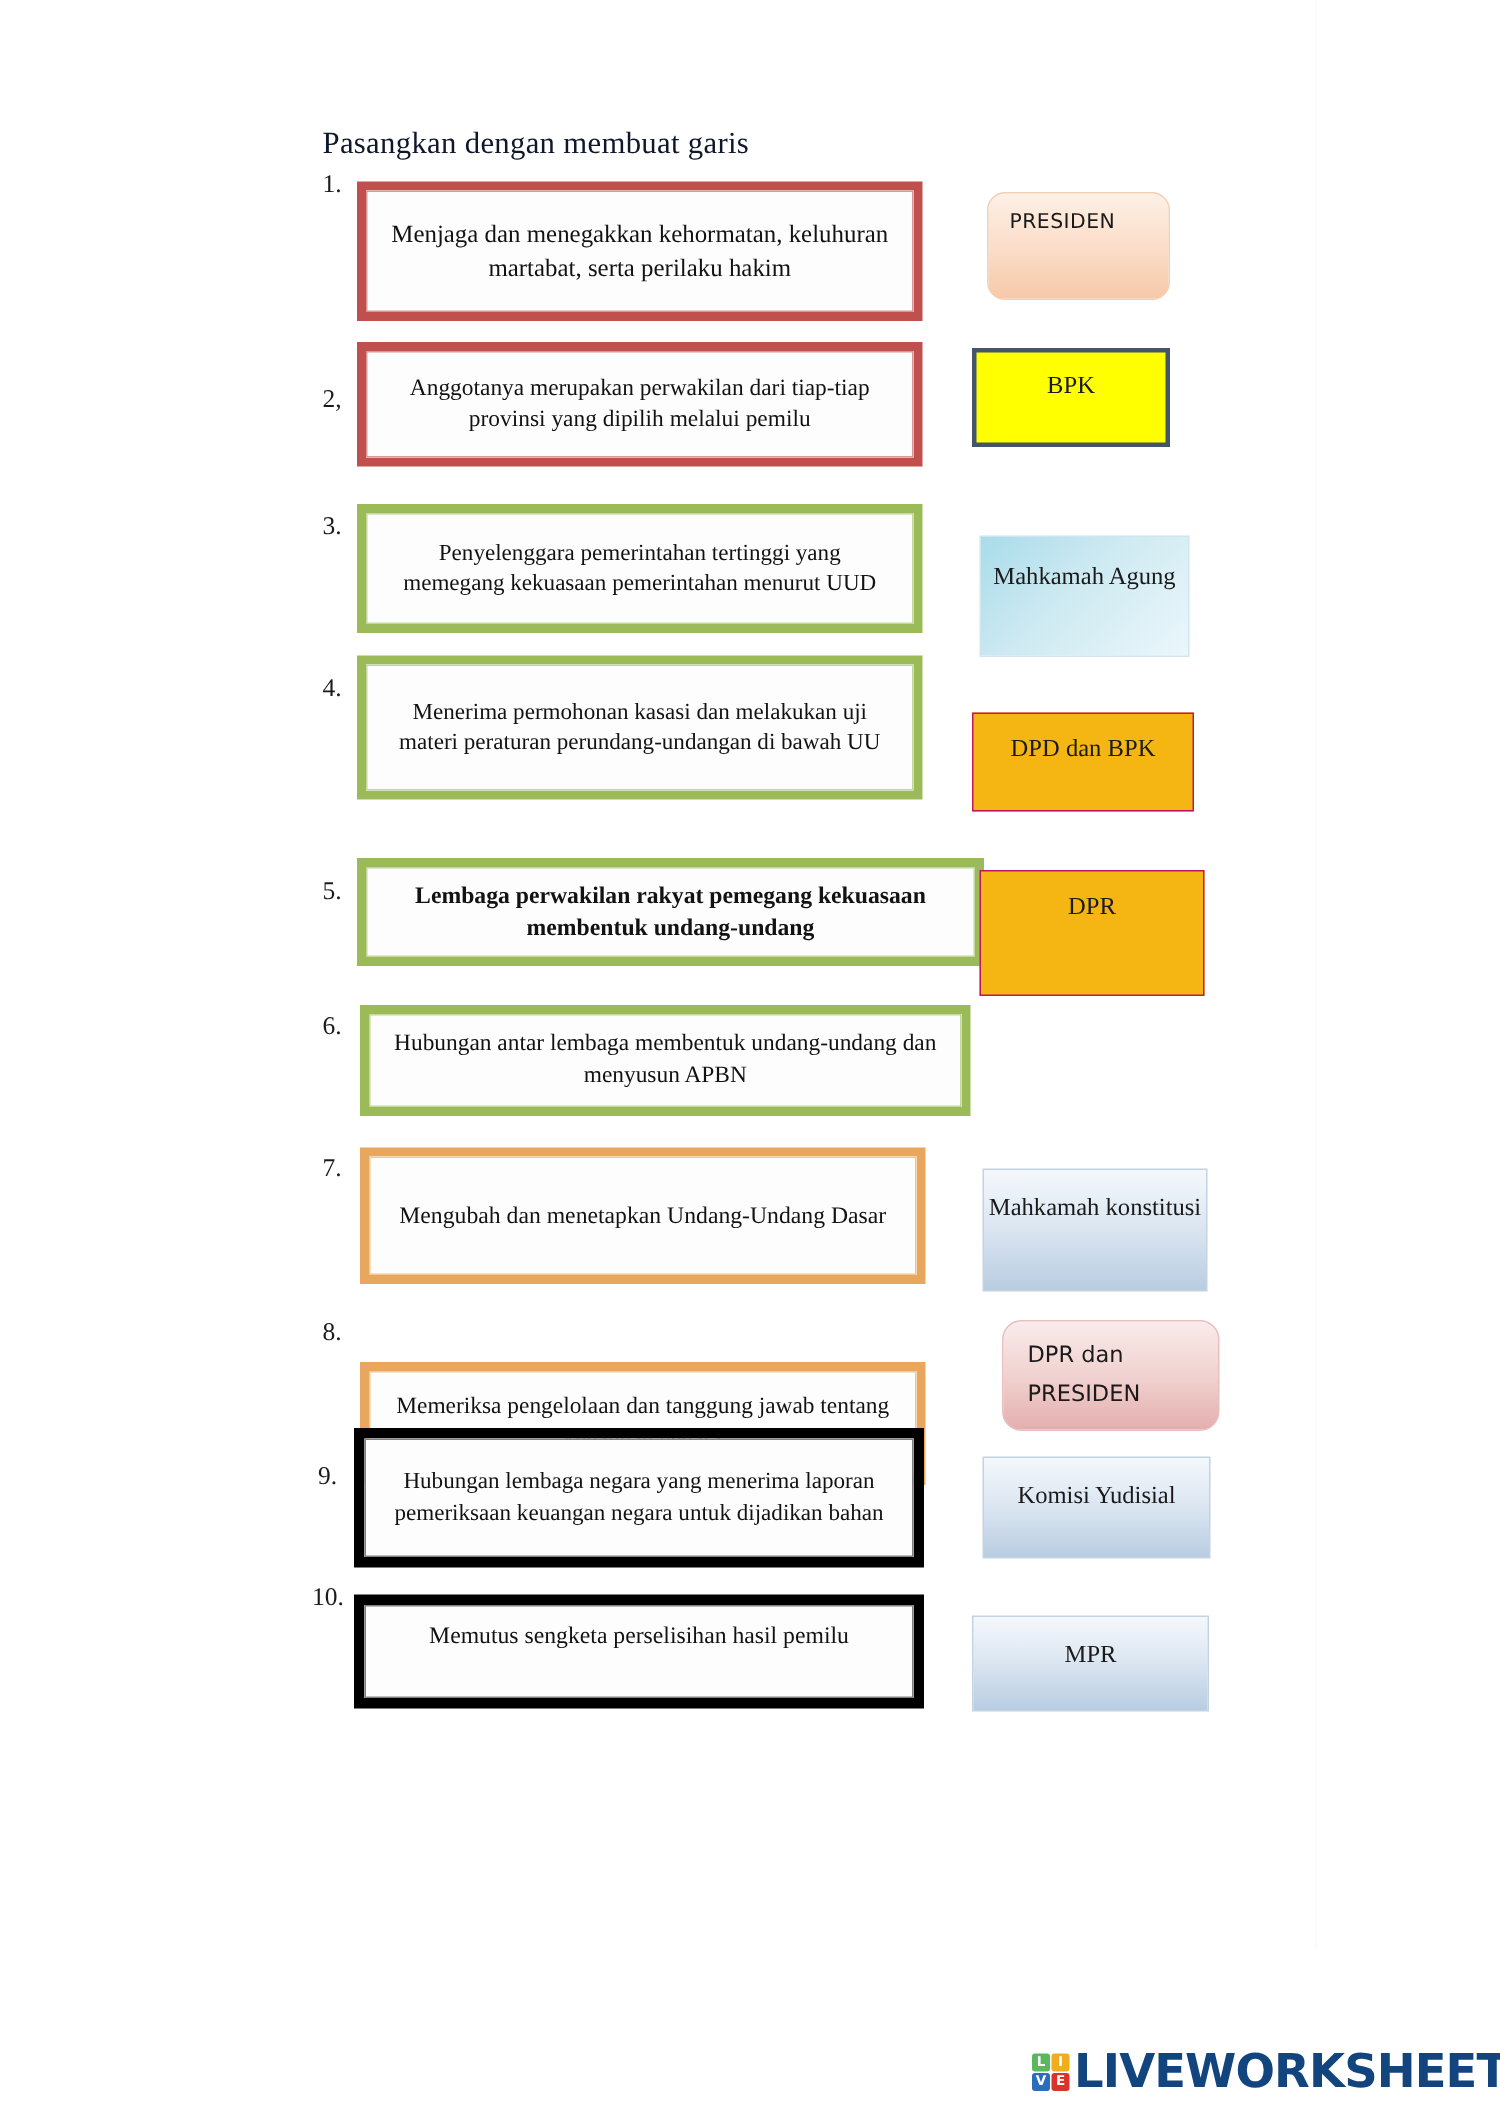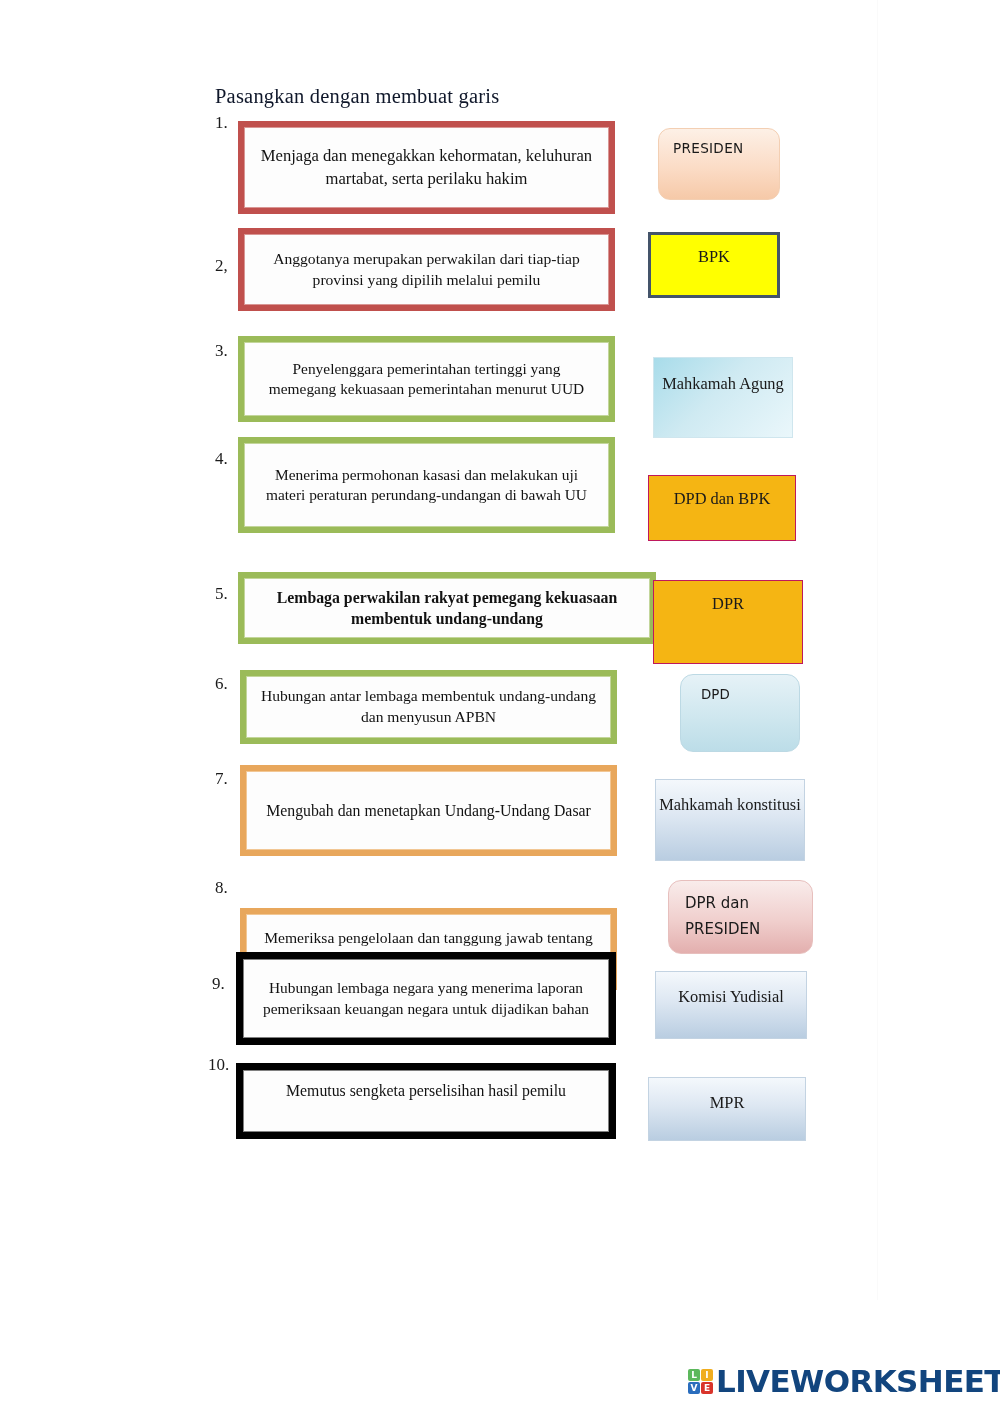--- a/index.html
+++ b/index.html
@@ -265,21 +265,21 @@
   </div>
 
   <div class="qnum" style="left:215px; top:584px;">5.</div>
   <div class="qbox b-green" style="left:238px; top:572px; width:418px; height:72px;font-weight:bold;">
     <div class="inner">
       <div class="txt" style="font-size:15.8px;">Lembaga perwakilan rakyat pemegang kekuasaan membentuk undang-undang</div>
     </div>
   </div>
 
   <div class="qnum" style="left:215px; top:674px;">6.</div>
-  <div class="qbox b-green" style="left:240px; top:670px; width:377px; height:74px;">
+  <div class="qbox b-green" style="left:240px; top:670px; width:407px; height:74px;">
     <div class="inner">
       <div class="txt" style="font-size:15.6px;">Hubungan antar lembaga membentuk undang-undang dan menyusun APBN</div>
     </div>
   </div>
 
   <div class="qnum" style="left:215px; top:769px;">7.</div>
   <div class="qbox b-orange" style="left:240px; top:765px; width:377px; height:91px;">
     <div class="inner">
       <div class="txt" style="font-size:15.8px;">Mengubah dan menetapkan Undang-Undang Dasar</div>
     </div>
@@ -319,23 +319,20 @@
   </div>
 
   <div class="abox a-amber" style="left:648px; top:475px; width:148px; height:66px;">
     <div class="alabel">DPD dan BPK</div>
   </div>
 
   <div class="abox a-amber" style="left:653px; top:580px; width:150px; height:84px;">
     <div class="alabel">DPR</div>
   </div>
 
-  <div class="abox a-dpd" style="left:680px; top:674px; width:120px; height:78px;">
-    <div class="alabel">DPD</div>
-  </div>
 
   <div class="abox a-steel" style="left:655px; top:779px; width:150px; height:82px;">
     <div class="alabel">Mahkamah konstitusi</div>
   </div>
 
   <div class="abox a-rose" style="left:668px; top:880px; width:145px; height:74px;">
     <div class="alabel">DPR dan PRESIDEN</div>
   </div>
 
   <div class="abox a-steel" style="left:655px; top:971px; width:152px; height:68px;">

